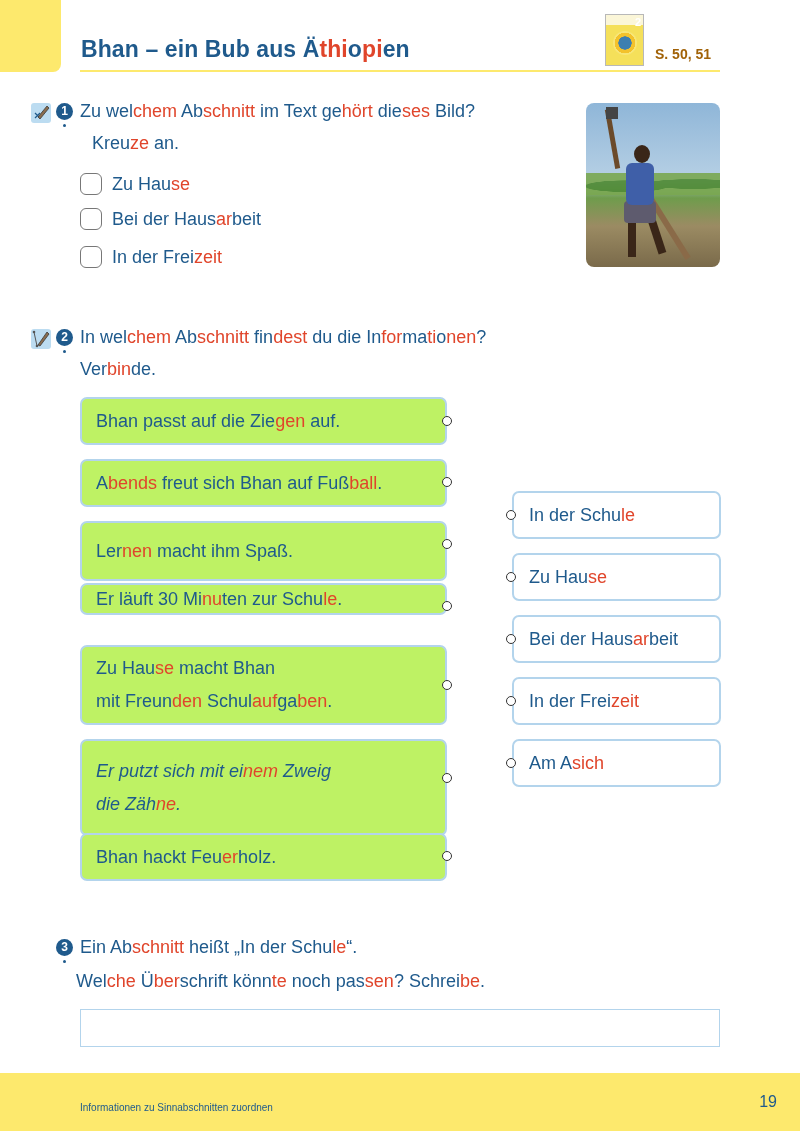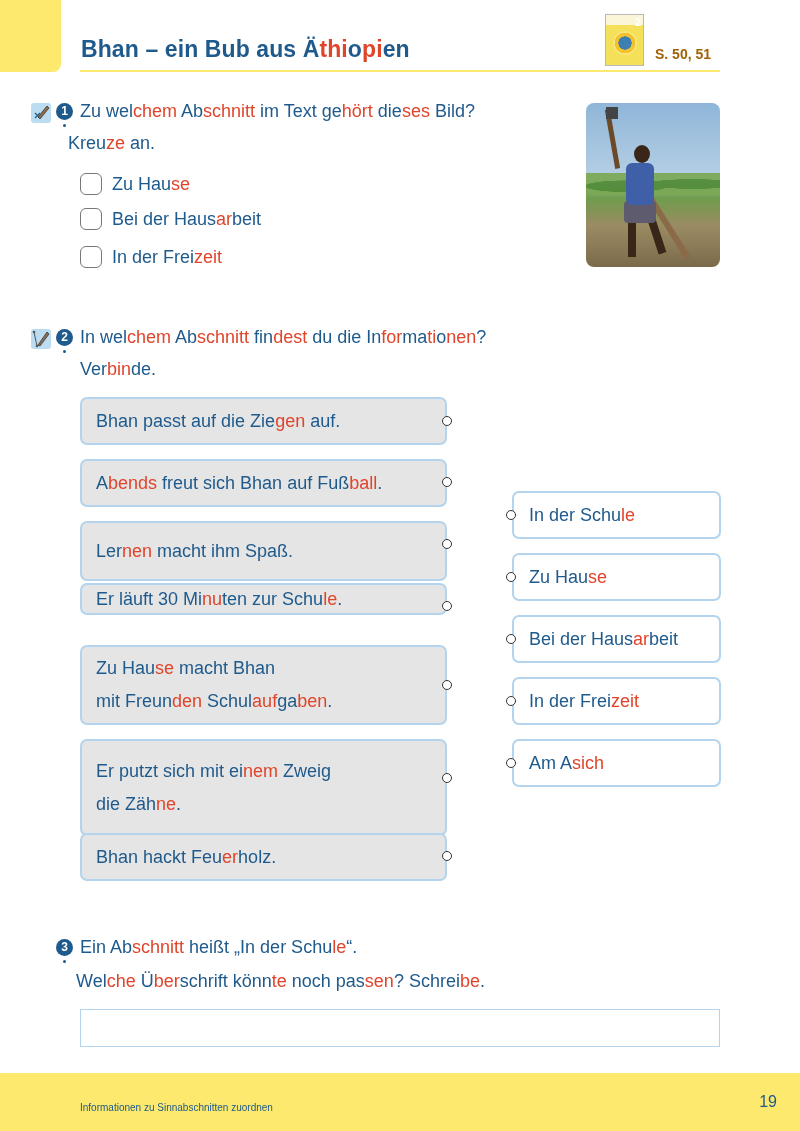--- a/index.html
+++ b/index.html
@@ -63,21 +63,21 @@
   .photo .boy-shorts { position:absolute; left:38px; top:98px; width:32px; height:22px; background:#5e5b6e; border-radius:4px; }
   .photo .boy-head { position:absolute; left:48px; top:42px; width:16px; height:18px; background:#3a2618; border-radius:50%; }
   .photo .boy-leg1 { position:absolute; left:42px; top:118px; width:8px; height:36px; background:#3a2618; }
   .photo .boy-leg2 { position:absolute; left:62px; top:118px; width:8px; height:34px; background:#3a2618; transform: rotate(-18deg); transform-origin: top; }
   .photo .axe { position:absolute; left:24px; top:6px; width:5px; height:60px; background:#6b4a2a; transform: rotate(-10deg); }
   .photo .axe-head { position:absolute; left:20px; top:4px; width:12px; height:12px; background:#444; }
   .photo .log { position:absolute; left:62px; top:96px; width:6px; height:70px; background:#8a6a48; transform: rotate(-32deg); transform-origin: top; }
   .photo .trees { position:absolute; left:0; top:70px; width:100%; height:22px; background: radial-gradient(ellipse at 30% 60%, #4f8a34 0 30%, transparent 32%), radial-gradient(ellipse at 80% 50%, #4f8a34 0 30%, transparent 32%), #7aa851; opacity: 0.9; }
   .left-box {
     position: absolute; left: 80px; width: 367px; box-sizing: border-box;
-    border: 2px solid #b3d4ec; border-radius: 7px; background: #e5e5e5;
+    border: 2px solid #b3d4ec; border-radius: 7px; background: #bef264;
     padding: 0 14px; font-size: 18px; color: #1f5a8c; display: flex; align-items: center;
   }
   .left-box .txt { line-height: 33px; }
   .dot {
     position: absolute; width: 8px; height: 8px; border: 1.5px solid #333; border-radius: 50%; background:#fff; box-sizing: content-box;
   }
   .right-box {
     position: absolute; left: 512px; width: 209px; height: 48px; box-sizing: border-box;
     border: 2px solid #b3d4ec; border-radius: 7px; background: #fff;
     padding-left: 15px; font-size: 18px; color: #1f5a8c; display: flex; align-items: center;
@@ -114,21 +114,21 @@
 <div class="task-icon" style="left:31px; top:103px;">
   <svg width="20" height="20" viewBox="0 0 20 20">
     <path d="M4 15 L9 10 M4 10 L9 15" stroke="#1f5a8c" stroke-width="1.2" fill="none"></path>
     <path d="M7 14 L16 3 L18 5 L9 16 Z" fill="#8a6d4f" stroke="#3a3a3a" stroke-width="0.8"></path>
   </svg>
 </div>
 <div class="task-num" style="left:56px; top:103px;">1</div>
 <div class="task-text" style="left:80px; top:95px;">
   <span>Zu wel</span><span class="r">chem</span><span> Ab</span><span class="r">schnitt</span><span> im Text ge</span><span class="r">hört</span><span> die</span><span class="r">ses</span><span> Bild?</span>
 </div>
-<div class="task-text" style="left:68px; top:127px;">
+<div class="task-text" style="left:92px; top:127px;">
   <span>Kreu</span><span class="r">ze</span><span> an.</span>
 </div>
 
 <div class="check-row" style="top:171px;">
   <div class="checkbox"></div>
   <span class="check-label"><span>Zu Hau</span><span class="r">se</span></span>
 </div>
 <div class="check-row" style="top:206px;">
   <div class="checkbox"></div>
   <span class="check-label"><span>Bei der Haus</span><span class="r">ar</span><span>beit</span></span>
@@ -187,21 +187,21 @@
 <div class="dot" style="left:442px; top:601px;"></div>
 
 <div class="left-box" style="top:645px; height:80px;">
   <span class="txt">
     <span>Zu Hau</span><span class="r">se</span><span> macht Bhan</span><br>
     <span>mit Freun</span><span class="r">den</span><span> Schul</span><span class="r">auf</span><span>ga</span><span class="r">ben</span><span>.</span>
   </span>
 </div>
 <div class="dot" style="left:442px; top:680px;"></div>
 
-<div class="left-box" style="top:739px; height:97px;">
+<div class="left-box" style="top:739px; height:97px;font-style:italic;">
   <span class="txt">
     <span>Er putzt sich mit ei</span><span class="r">nem</span><span> Zweig</span><br>
     <span>die Zäh</span><span class="r">ne</span><span>.</span>
   </span>
 </div>
 <div class="dot" style="left:442px; top:773px;"></div>
 
 <div class="left-box" style="top:833px; height:48px;">
   <span class="txt"><span>Bhan hackt Feu</span><span class="r">er</span><span>holz.</span></span>
 </div>

